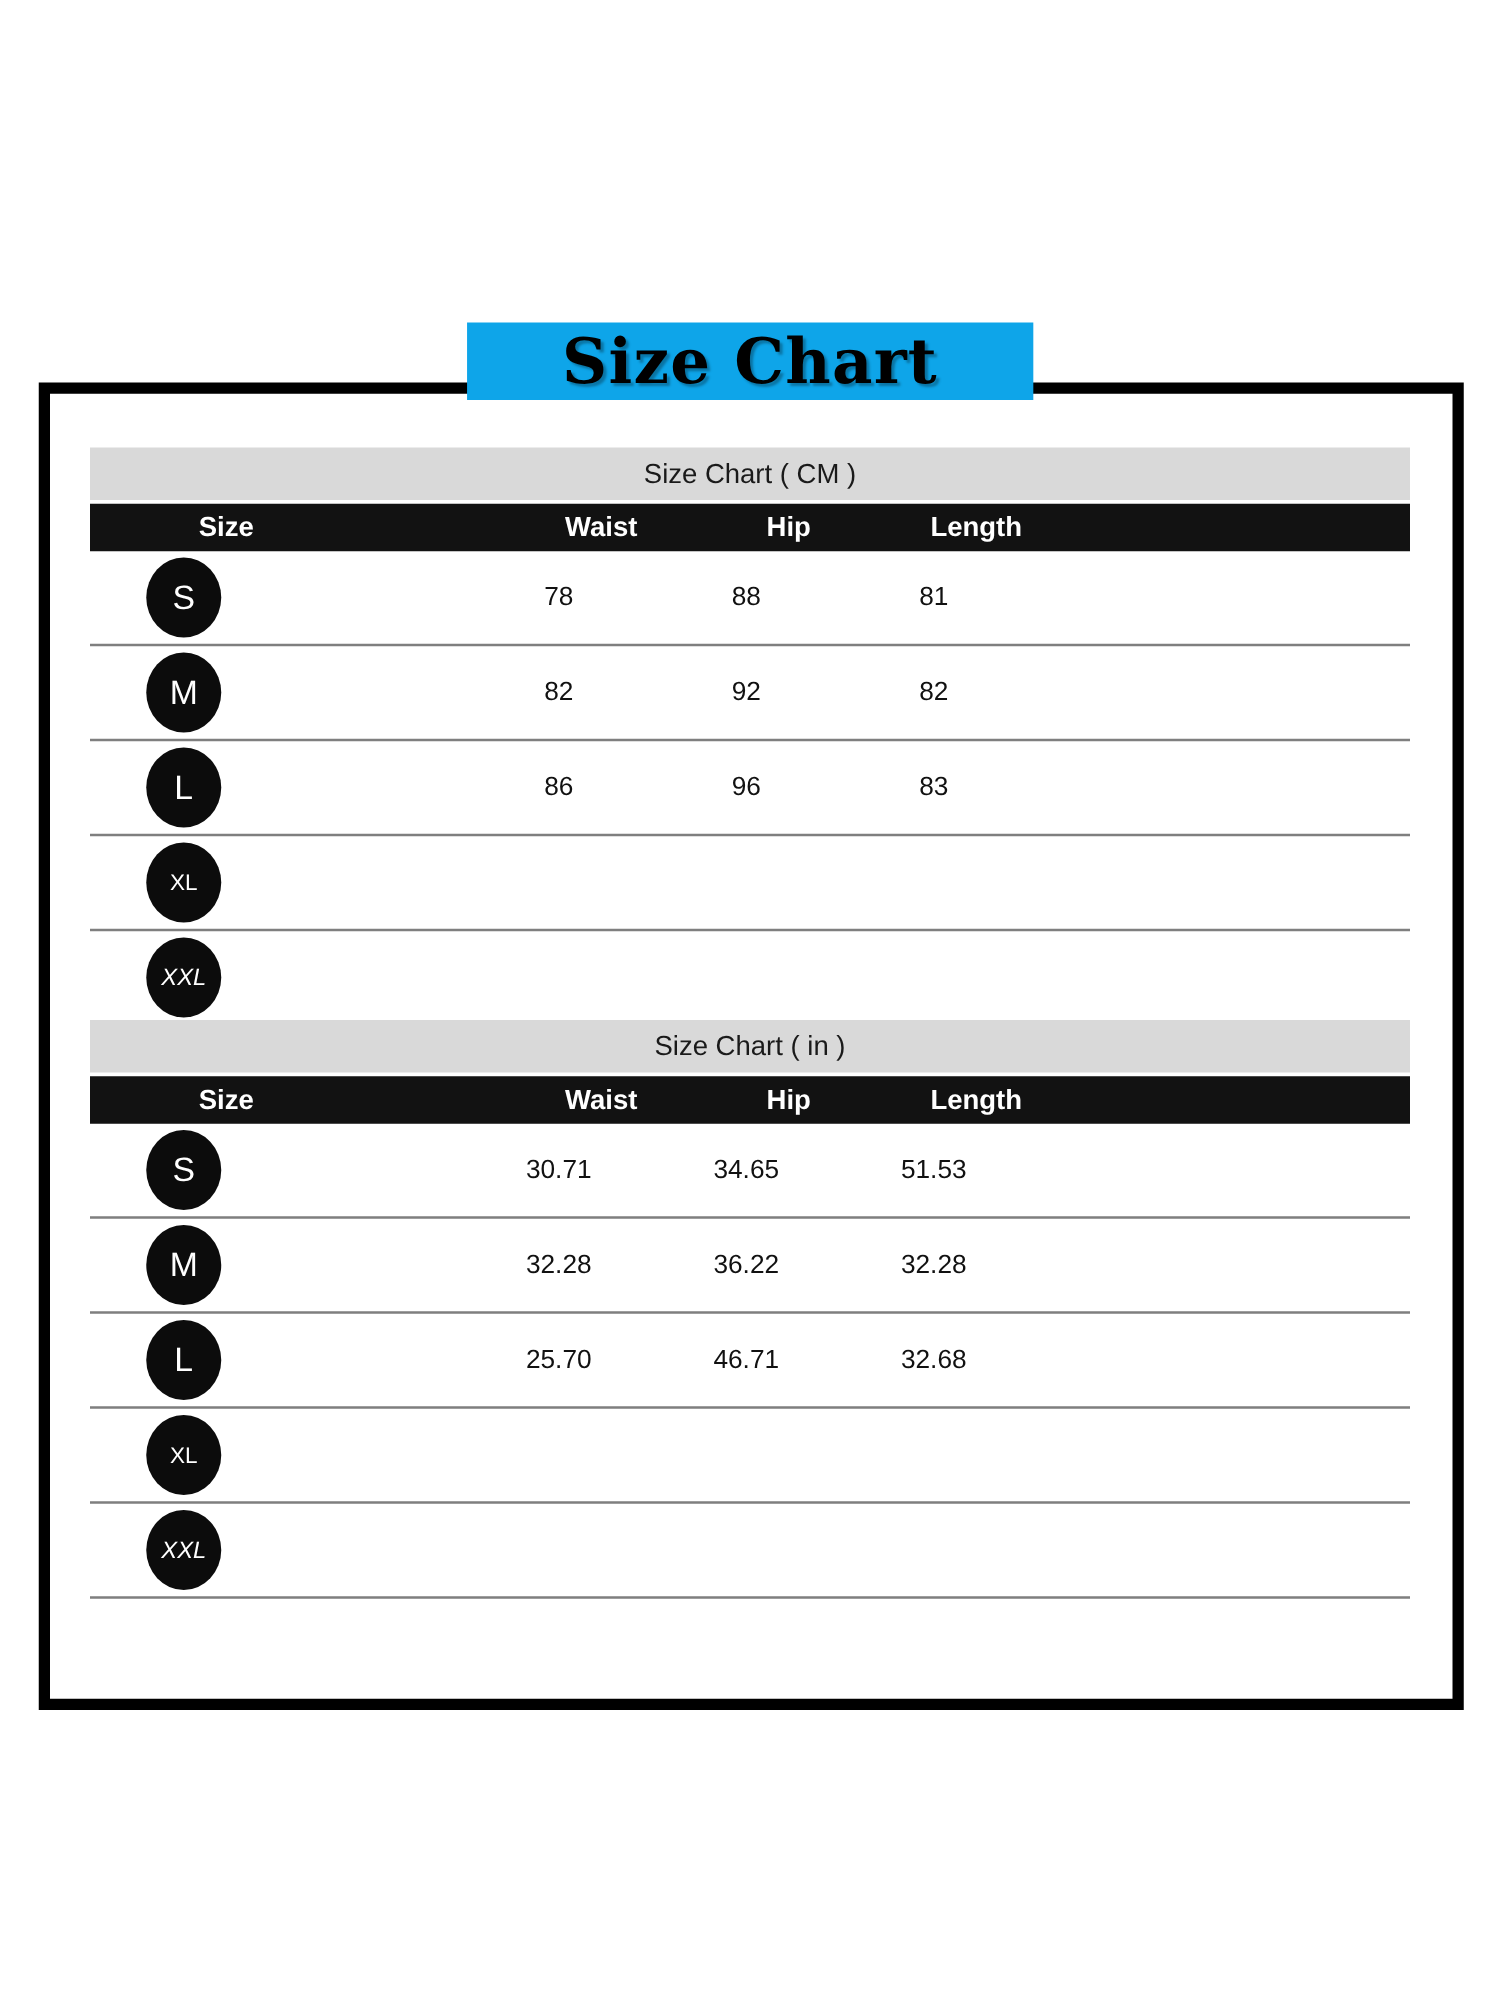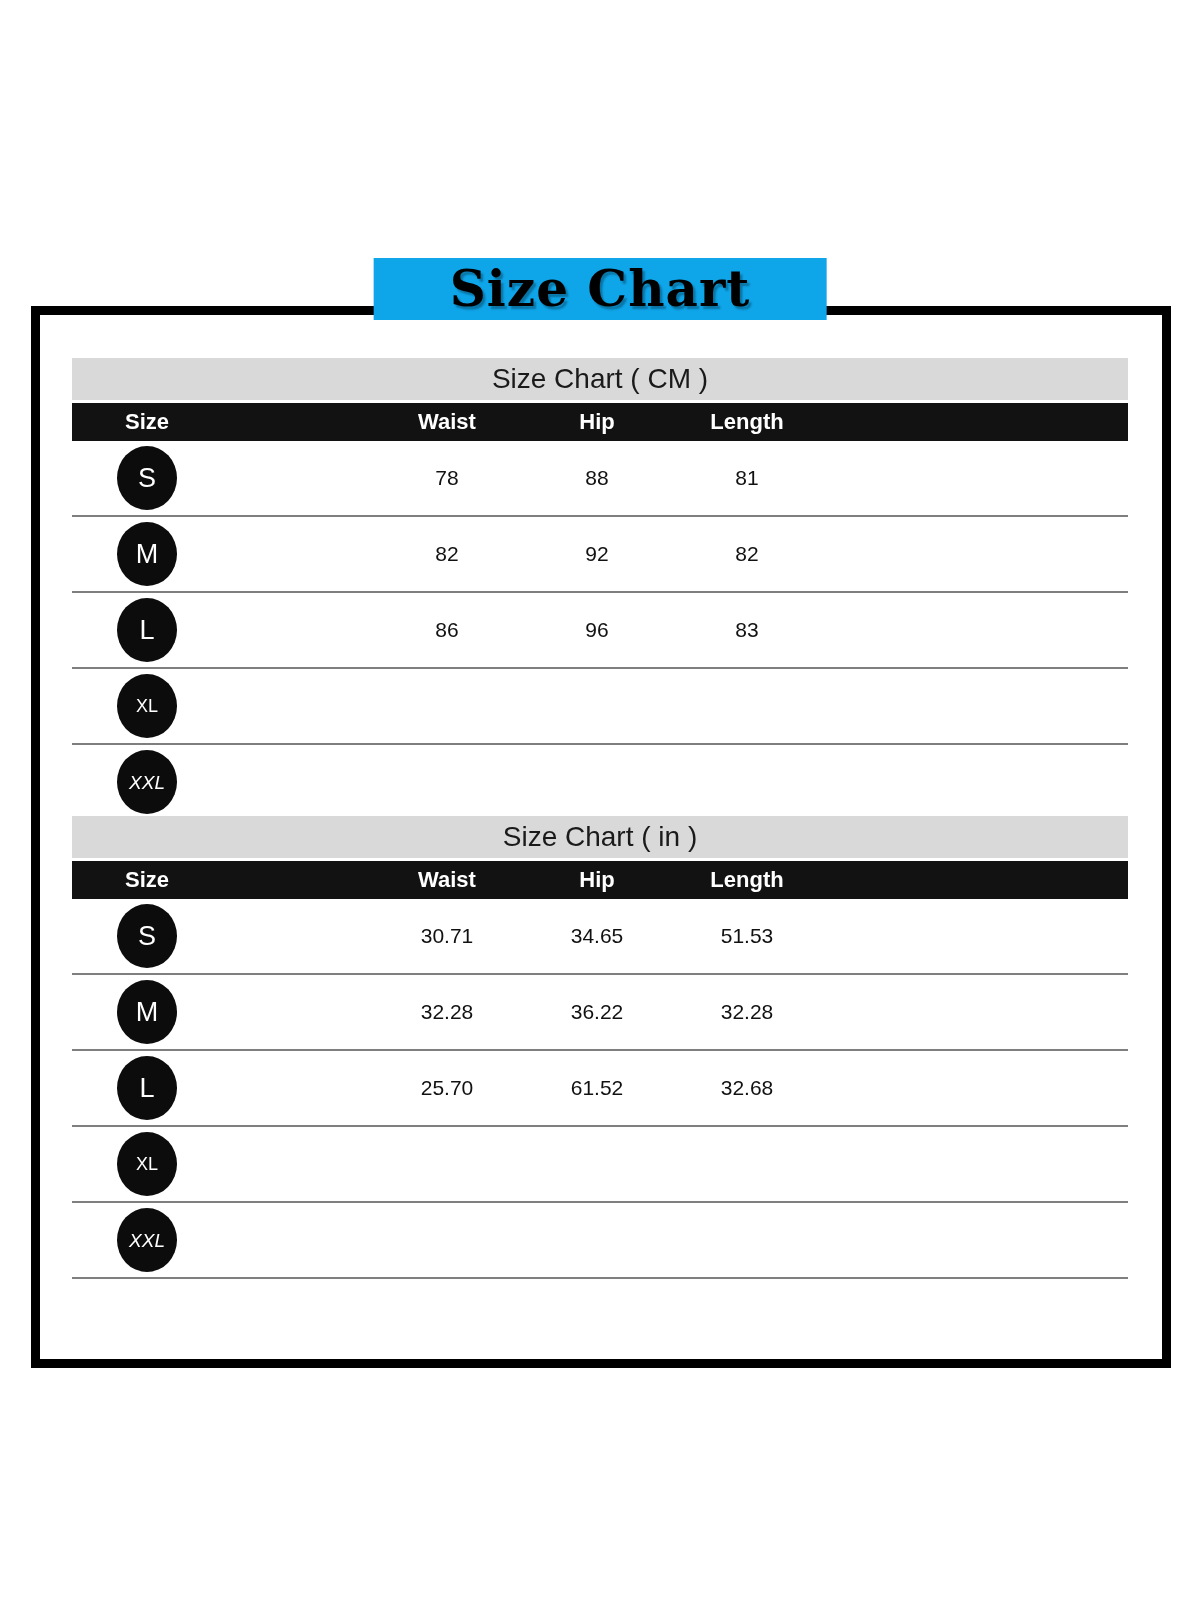--- a/index.html
+++ b/index.html
@@ -28,30 +28,30 @@
     text-shadow:2.5px 2.5px 2px rgba(0,0,0,0.30);
   }
   .size-table{
     position:absolute;left:72px;width:1056px;z-index:2;
   }
   .size-table.cm{top:358px;}
   .size-table.in{top:816px;}
   .caption-band{
     height:42px;background:var(--band-bg);margin-bottom:3px;
     display:flex;align-items:center;justify-content:center;
-    font-size:28px;color:var(--text);
+    font-size:22px;color:var(--text);
   }
   .grid-row{
     display:grid;
     grid-template-columns:150px 150px 150px 150px 150px 1fr;
     align-items:center;
   }
   .header-row{
     height:38px;background:var(--header-bg);color:#ffffff;
-    font-weight:bold;font-size:22px;
+    font-weight:bold;font-size:22px;padding-left:34px;
   }
   .cell{text-align:center;}
   .data-row{
     height:76px;border-bottom:2px solid var(--divider);
     font-size:21px;color:#111;
   }
   .badge-cell{display:flex;align-items:center;justify-content:center;}
   .size-badge{
     width:60px;height:64px;border-radius:50%;background:var(--badge-bg);
     color:#ffffff;display:flex;align-items:center;justify-content:center;
@@ -168,21 +168,21 @@
     <div class="cell">32.28</div>
     <div class="cell"></div>
   </div>
 
   <div class="grid-row data-row">
     <div class="cell badge-cell">
       <span class="size-badge len-1">L</span>
     </div>
     <div class="cell"></div>
     <div class="cell">25.70</div>
-    <div class="cell">61.52</div>
+    <div class="cell">46.71</div>
     <div class="cell">32.68</div>
     <div class="cell"></div>
   </div>
 
   <div class="grid-row data-row">
     <div class="cell badge-cell">
       <span class="size-badge len-2">XL</span>
     </div>
     <div class="cell"></div>
     <div class="cell"></div>

